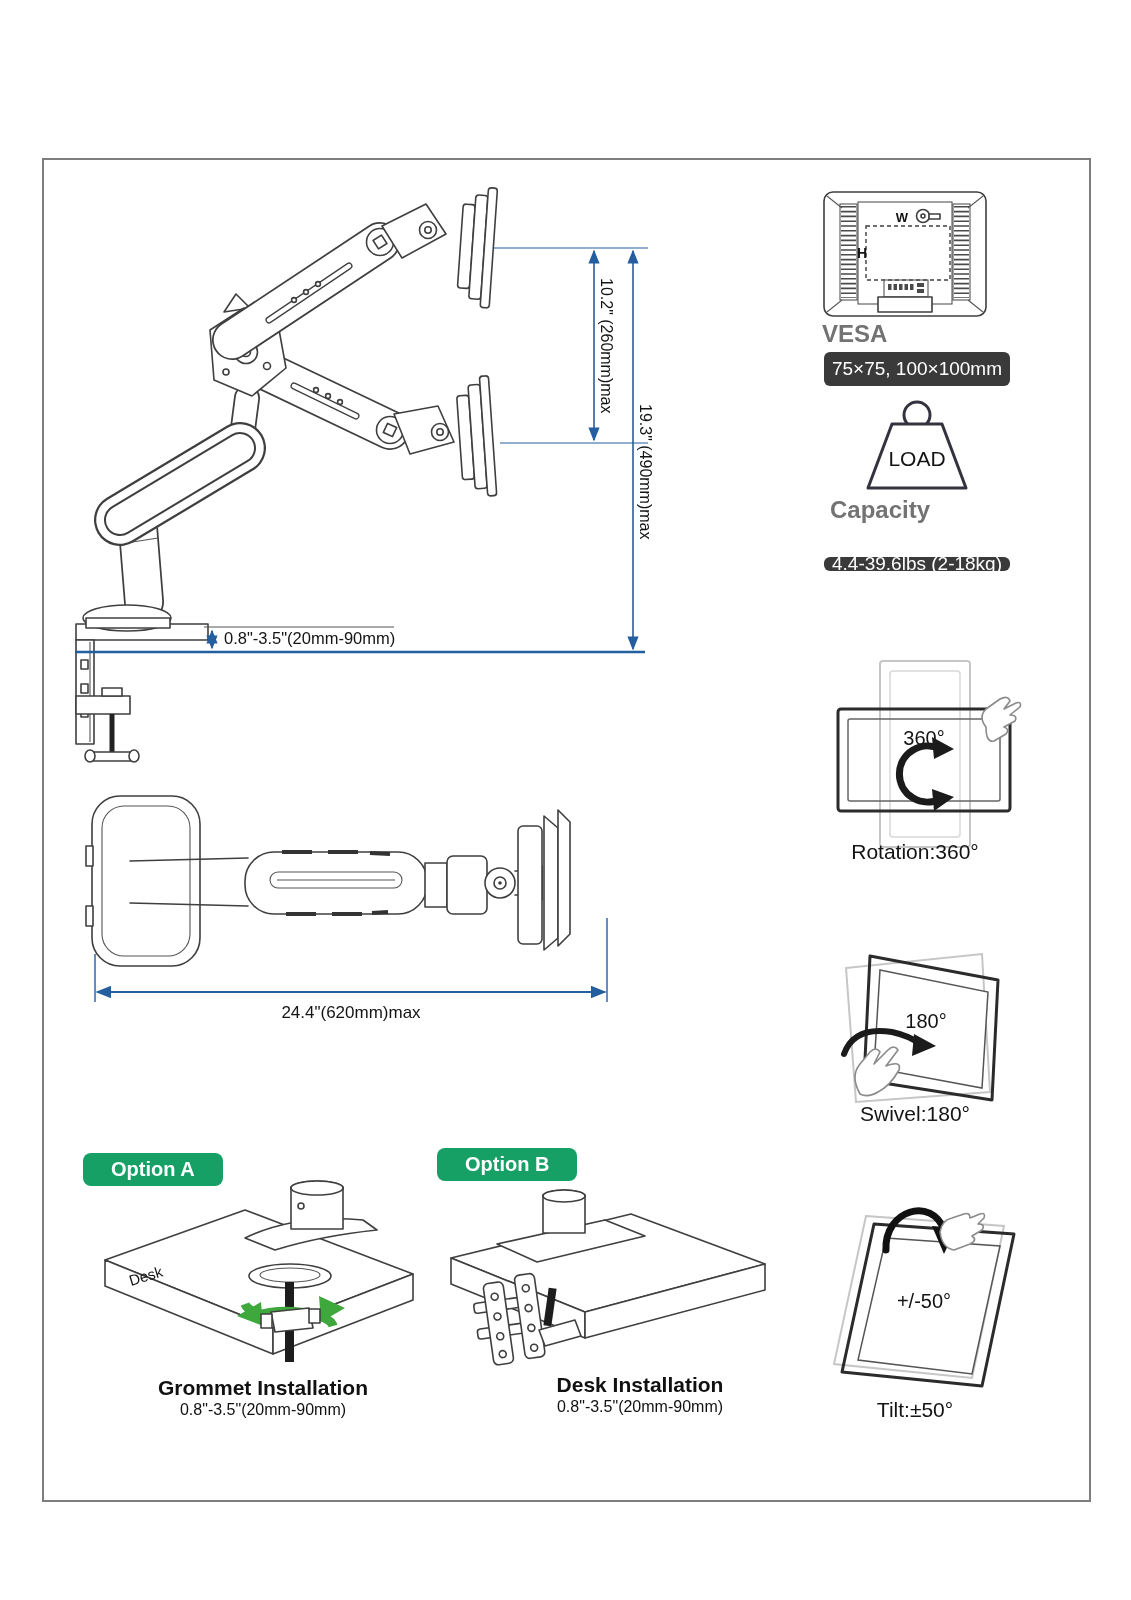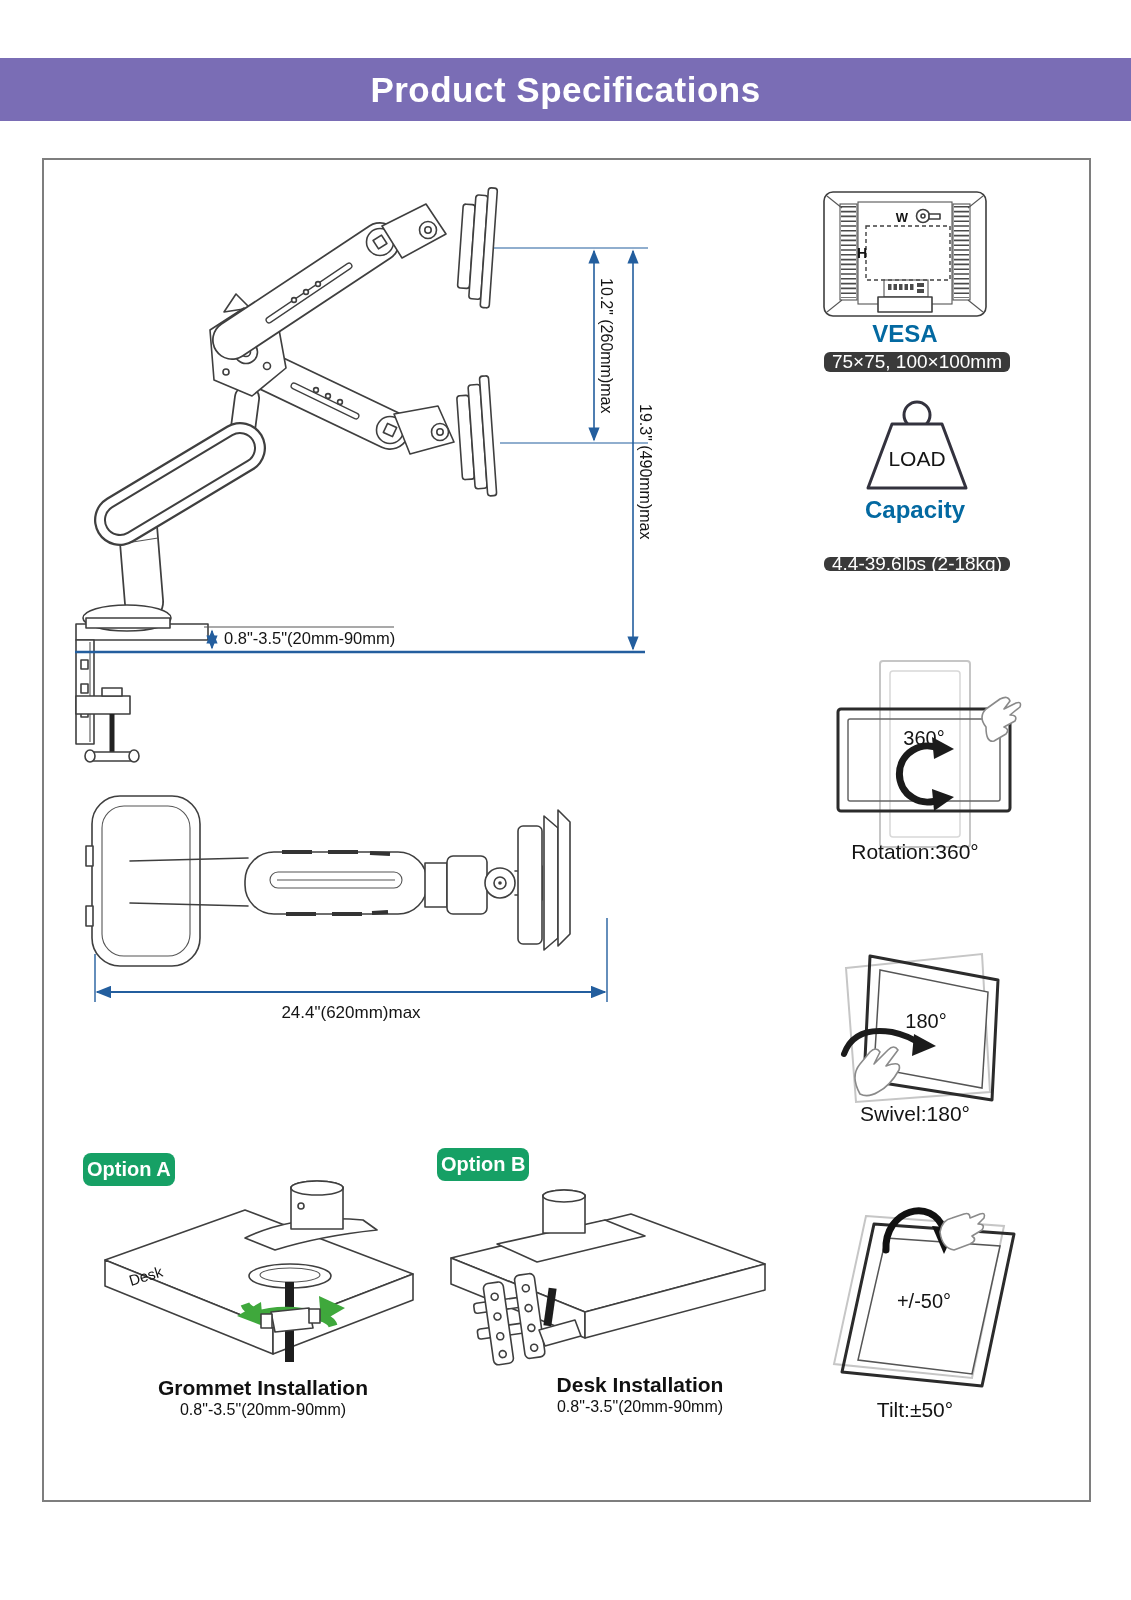--- a/index.html
+++ b/index.html
@@ -3,49 +3,46 @@
 <meta charset="utf-8">
 <style>
   html,body{margin:0;padding:0;background:#fff;}
   .page{position:relative;width:1131px;height:1600px;background:#fff;overflow:hidden;
         font-family:"Liberation Sans", sans-serif;color:#111;}
   .abs{position:absolute;}
   .banner{left:0;top:58px;width:1131px;height:63px;background:#7a6db5;
           display:flex;align-items:center;justify-content:center;}
   .banner span{color:#fff;font-size:35px;font-weight:700;letter-spacing:.5px;}
   .main-box{left:42px;top:158px;width:1045px;height:1340px;border:2px solid #7e7e7e;background:#fff;}
-  .spec-label{font-weight:700;font-size:24px;text-align:center;color:#0369a1;}
+  .spec-label{font-weight:700;font-size:24px;color:#737373;}
   .pill{background:#3a3a3a;color:#fff;border-radius:6px;display:flex;align-items:center;
         justify-content:center;font-size:19px;white-space:nowrap;}
   .motion-label{font-size:21px;color:#141414;text-align:center;white-space:nowrap;}
   .badge{background:#16a065;color:#fff;font-weight:700;font-size:20px;border-radius:8px;
-         padding:5px 4px;display:inline-block;}
+         padding:5px 28px;display:inline-block;}
   .cap-title{font-weight:700;font-size:21px;text-align:center;color:#111;white-space:nowrap;}
   .cap-sub{font-size:16px;text-align:center;color:#111;white-space:nowrap;}
   svg{overflow:visible;}
   svg text{font-family:"Liberation Sans", sans-serif;fill:#141414;}
   .o{fill:#fff;stroke:#3f3f3f;stroke-width:1.6;stroke-linejoin:round;}
   .ln{fill:none;stroke:#3f3f3f;stroke-width:1.6;stroke-linecap:round;}
   .thin{fill:none;stroke:#555;stroke-width:1.1;}
   .cO{fill:none;stroke:#3f3f3f;stroke-linecap:round;}
   .cW{fill:none;stroke:#fff;stroke-linecap:round;}
   .blue{stroke:#235e9e;fill:none;}
   .lgt{fill:none;stroke:#c6c6c6;stroke-width:2;}
   .drk{fill:none;stroke:#2b2b2b;stroke-width:3;stroke-linejoin:round;}
   .hand{fill:#fff;stroke:#8a8a8a;stroke-width:1.6;stroke-linejoin:round;}
   .grn{fill:none;stroke:#3fa83c;stroke-width:9;}
 </style>
 </head>
 <body>
 
 <div class="page">
 
-  <div class="abs banner">
-    <span>Product Specifications</span>
-  </div>
 
   <div class="abs main-box"></div>
 
   <svg class="abs" style="left:64px;top:172px;" width="600" height="600" viewBox="0 0 600 600">
     <defs>
       <marker id="aE" viewBox="0 0 10 8" refX="9" refY="4" markerWidth="9" markerHeight="7" orient="auto-start-reverse">
         <path d="M0,0 L10,4 L0,8 z" fill="#235e9e"></path>
       </marker>
     </defs>
 
@@ -214,21 +211,21 @@
         <rect x="71.5" y="94" width="3.5" height="6"></rect>
       <rect x="77" y="94" width="3.5" height="6"></rect>
         <rect x="82.5" y="94" width="3.5" height="6"></rect>
       <rect x="88" y="94" width="3.5" height="6"></rect>
         <rect x="95" y="93" width="7" height="4"></rect>
         <rect x="95" y="99" width="7" height="4"></rect>
     </g>
     <rect class="o" x="56" y="107" width="54" height="15" stroke-width="1.6"></rect>
   </svg>
   <div class="abs spec-label" style="left:822px;top:320px;width:166px;">VESA</div>
-  <div class="abs pill" style="left:824px;top:352px;width:186px;height:20px;">75×75, 100×100mm</div>
+  <div class="abs pill" style="left:824px;top:352px;width:186px;height:34px;">75×75, 100×100mm</div>
 
   <svg class="abs" style="left:852px;top:398px;" width="130" height="100" viewBox="0 0 130 100">
     <circle cx="65" cy="17" r="13" fill="none" stroke="#33323e" stroke-width="3"></circle>
     <polygon points="40,26 90,26 114,90 16,90" fill="#fff" stroke="#33323e" stroke-width="3" stroke-linejoin="round"></polygon>
     <text x="65" y="68" font-size="21" text-anchor="middle" fill="#222">LOAD</text>
   </svg>
   <div class="abs spec-label" style="left:830px;top:496px;width:170px;">Capacity</div>
   <div class="abs pill" style="left:824px;top:557px;width:186px;height:14px;">4.4-39.6lbs (2-18kg)</div>
 
   <svg class="abs" style="left:828px;top:655px;" width="190" height="200" viewBox="0 0 190 200">

